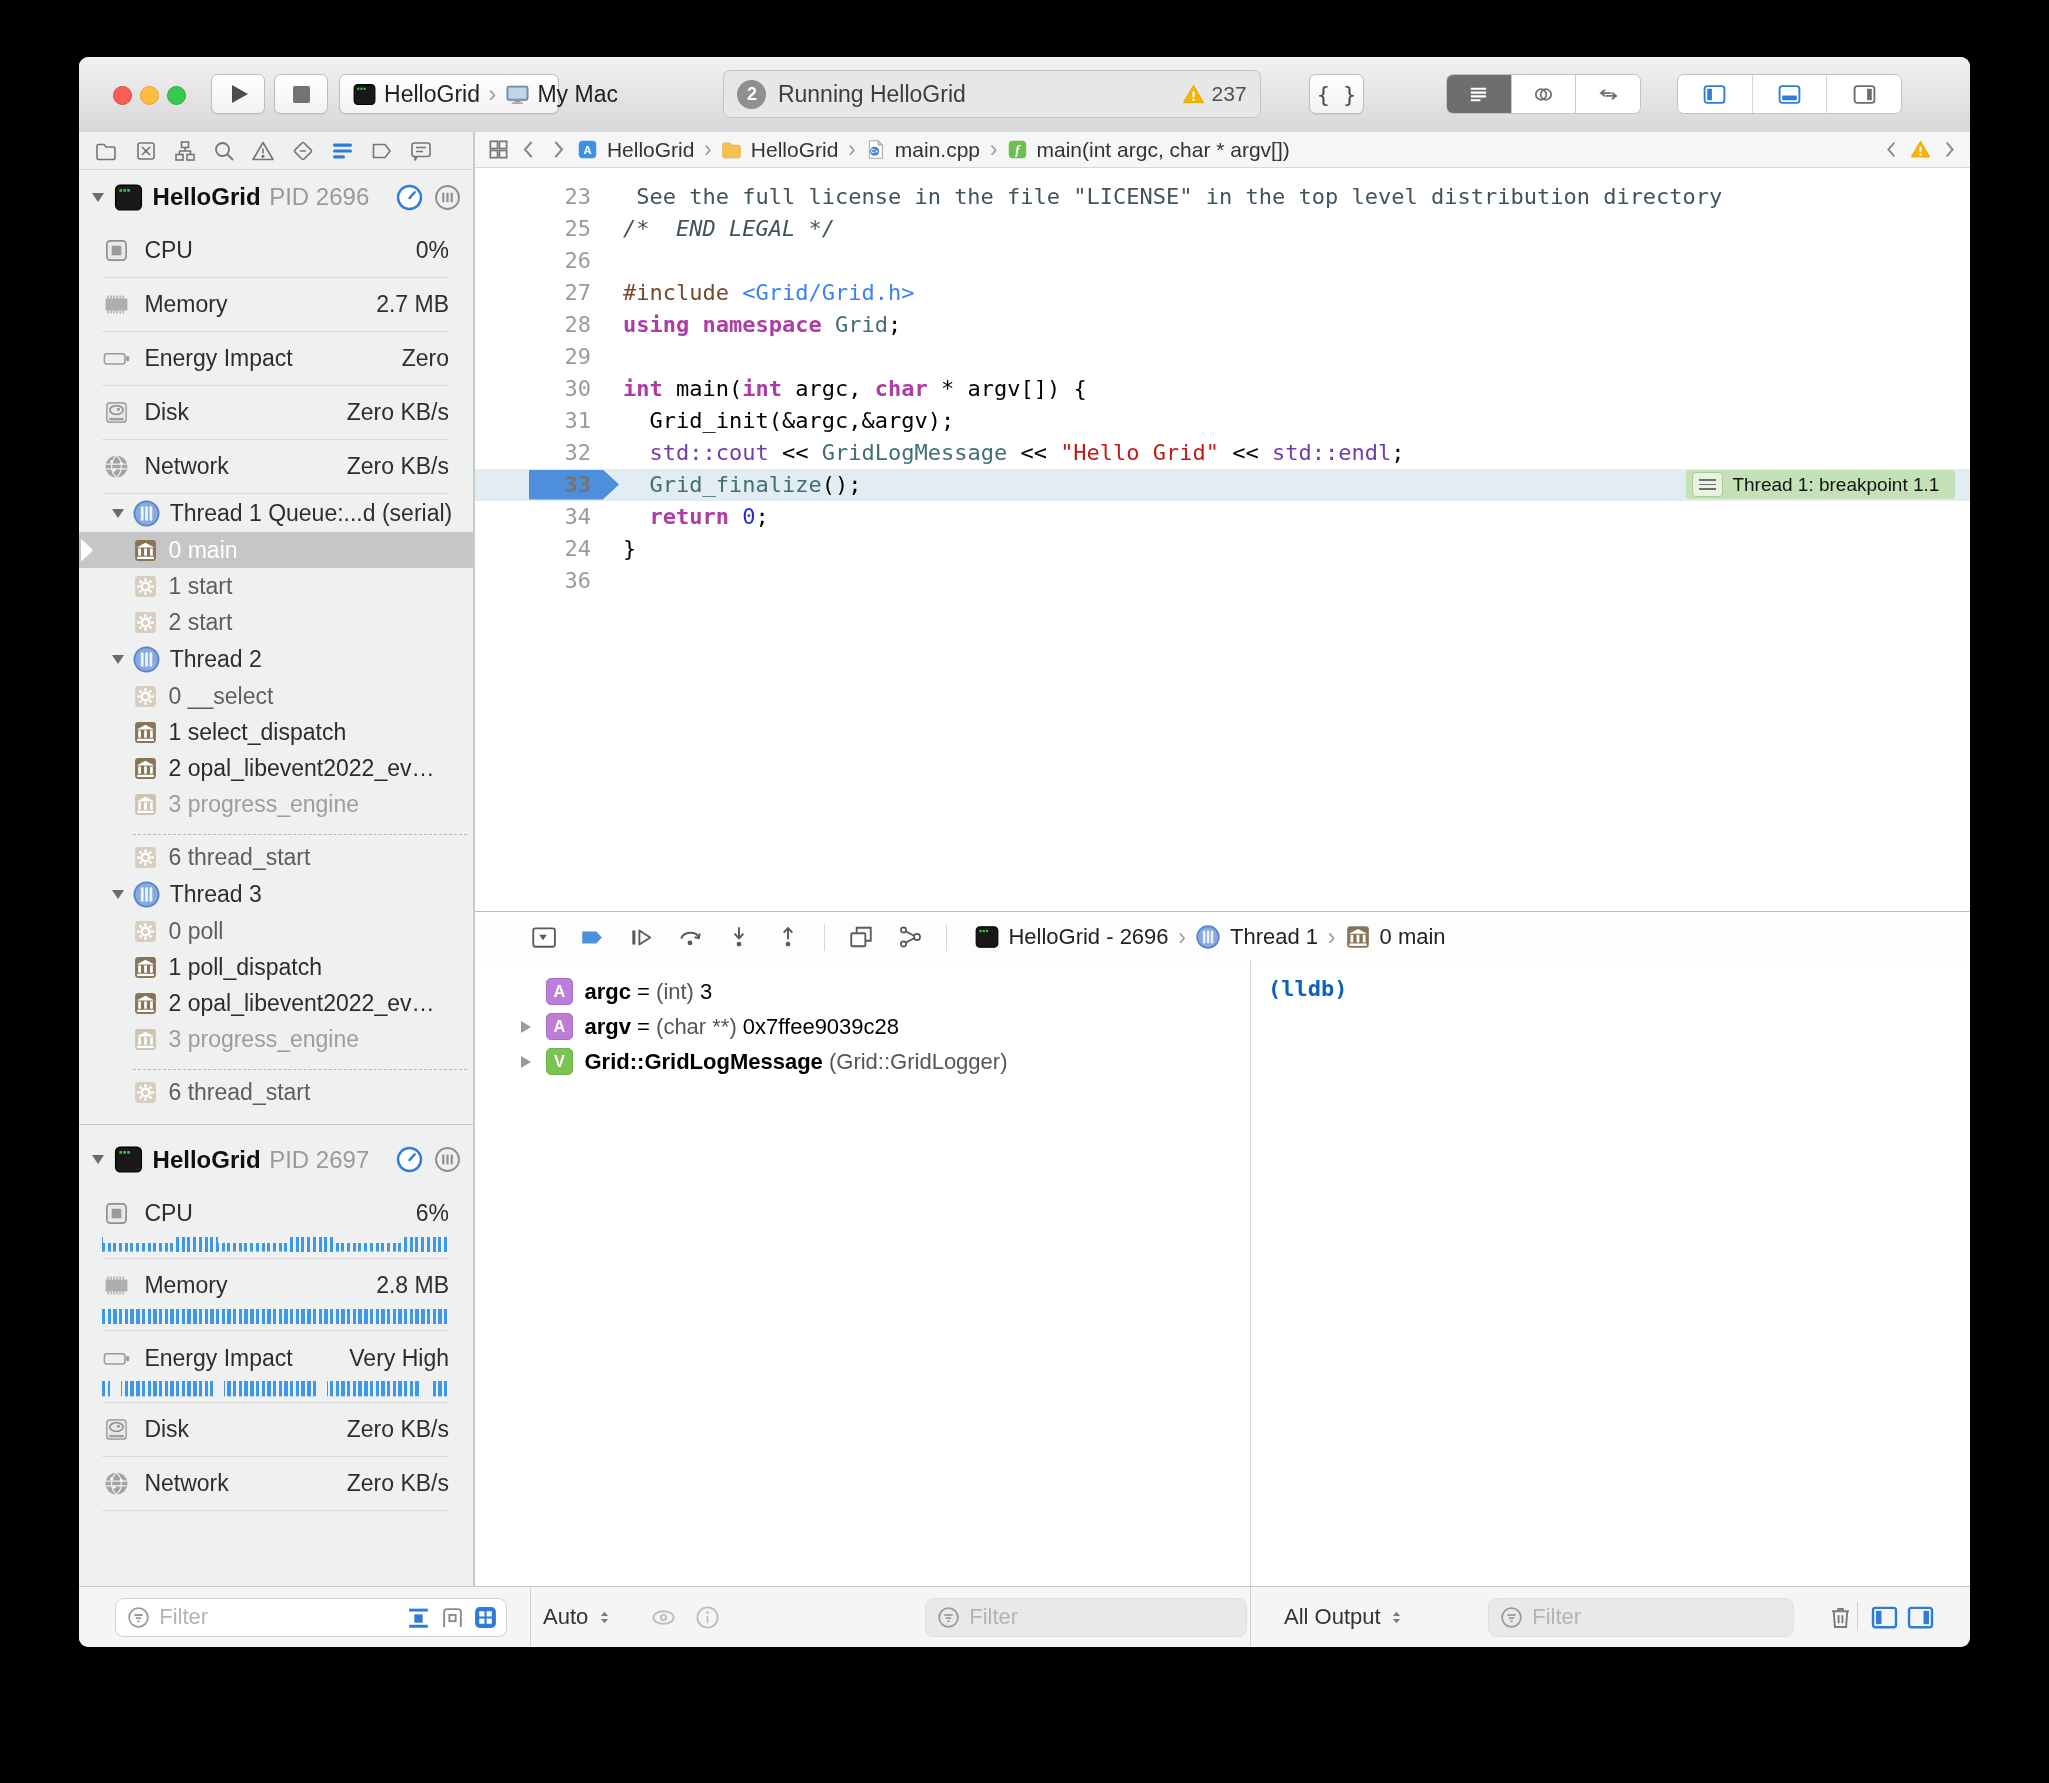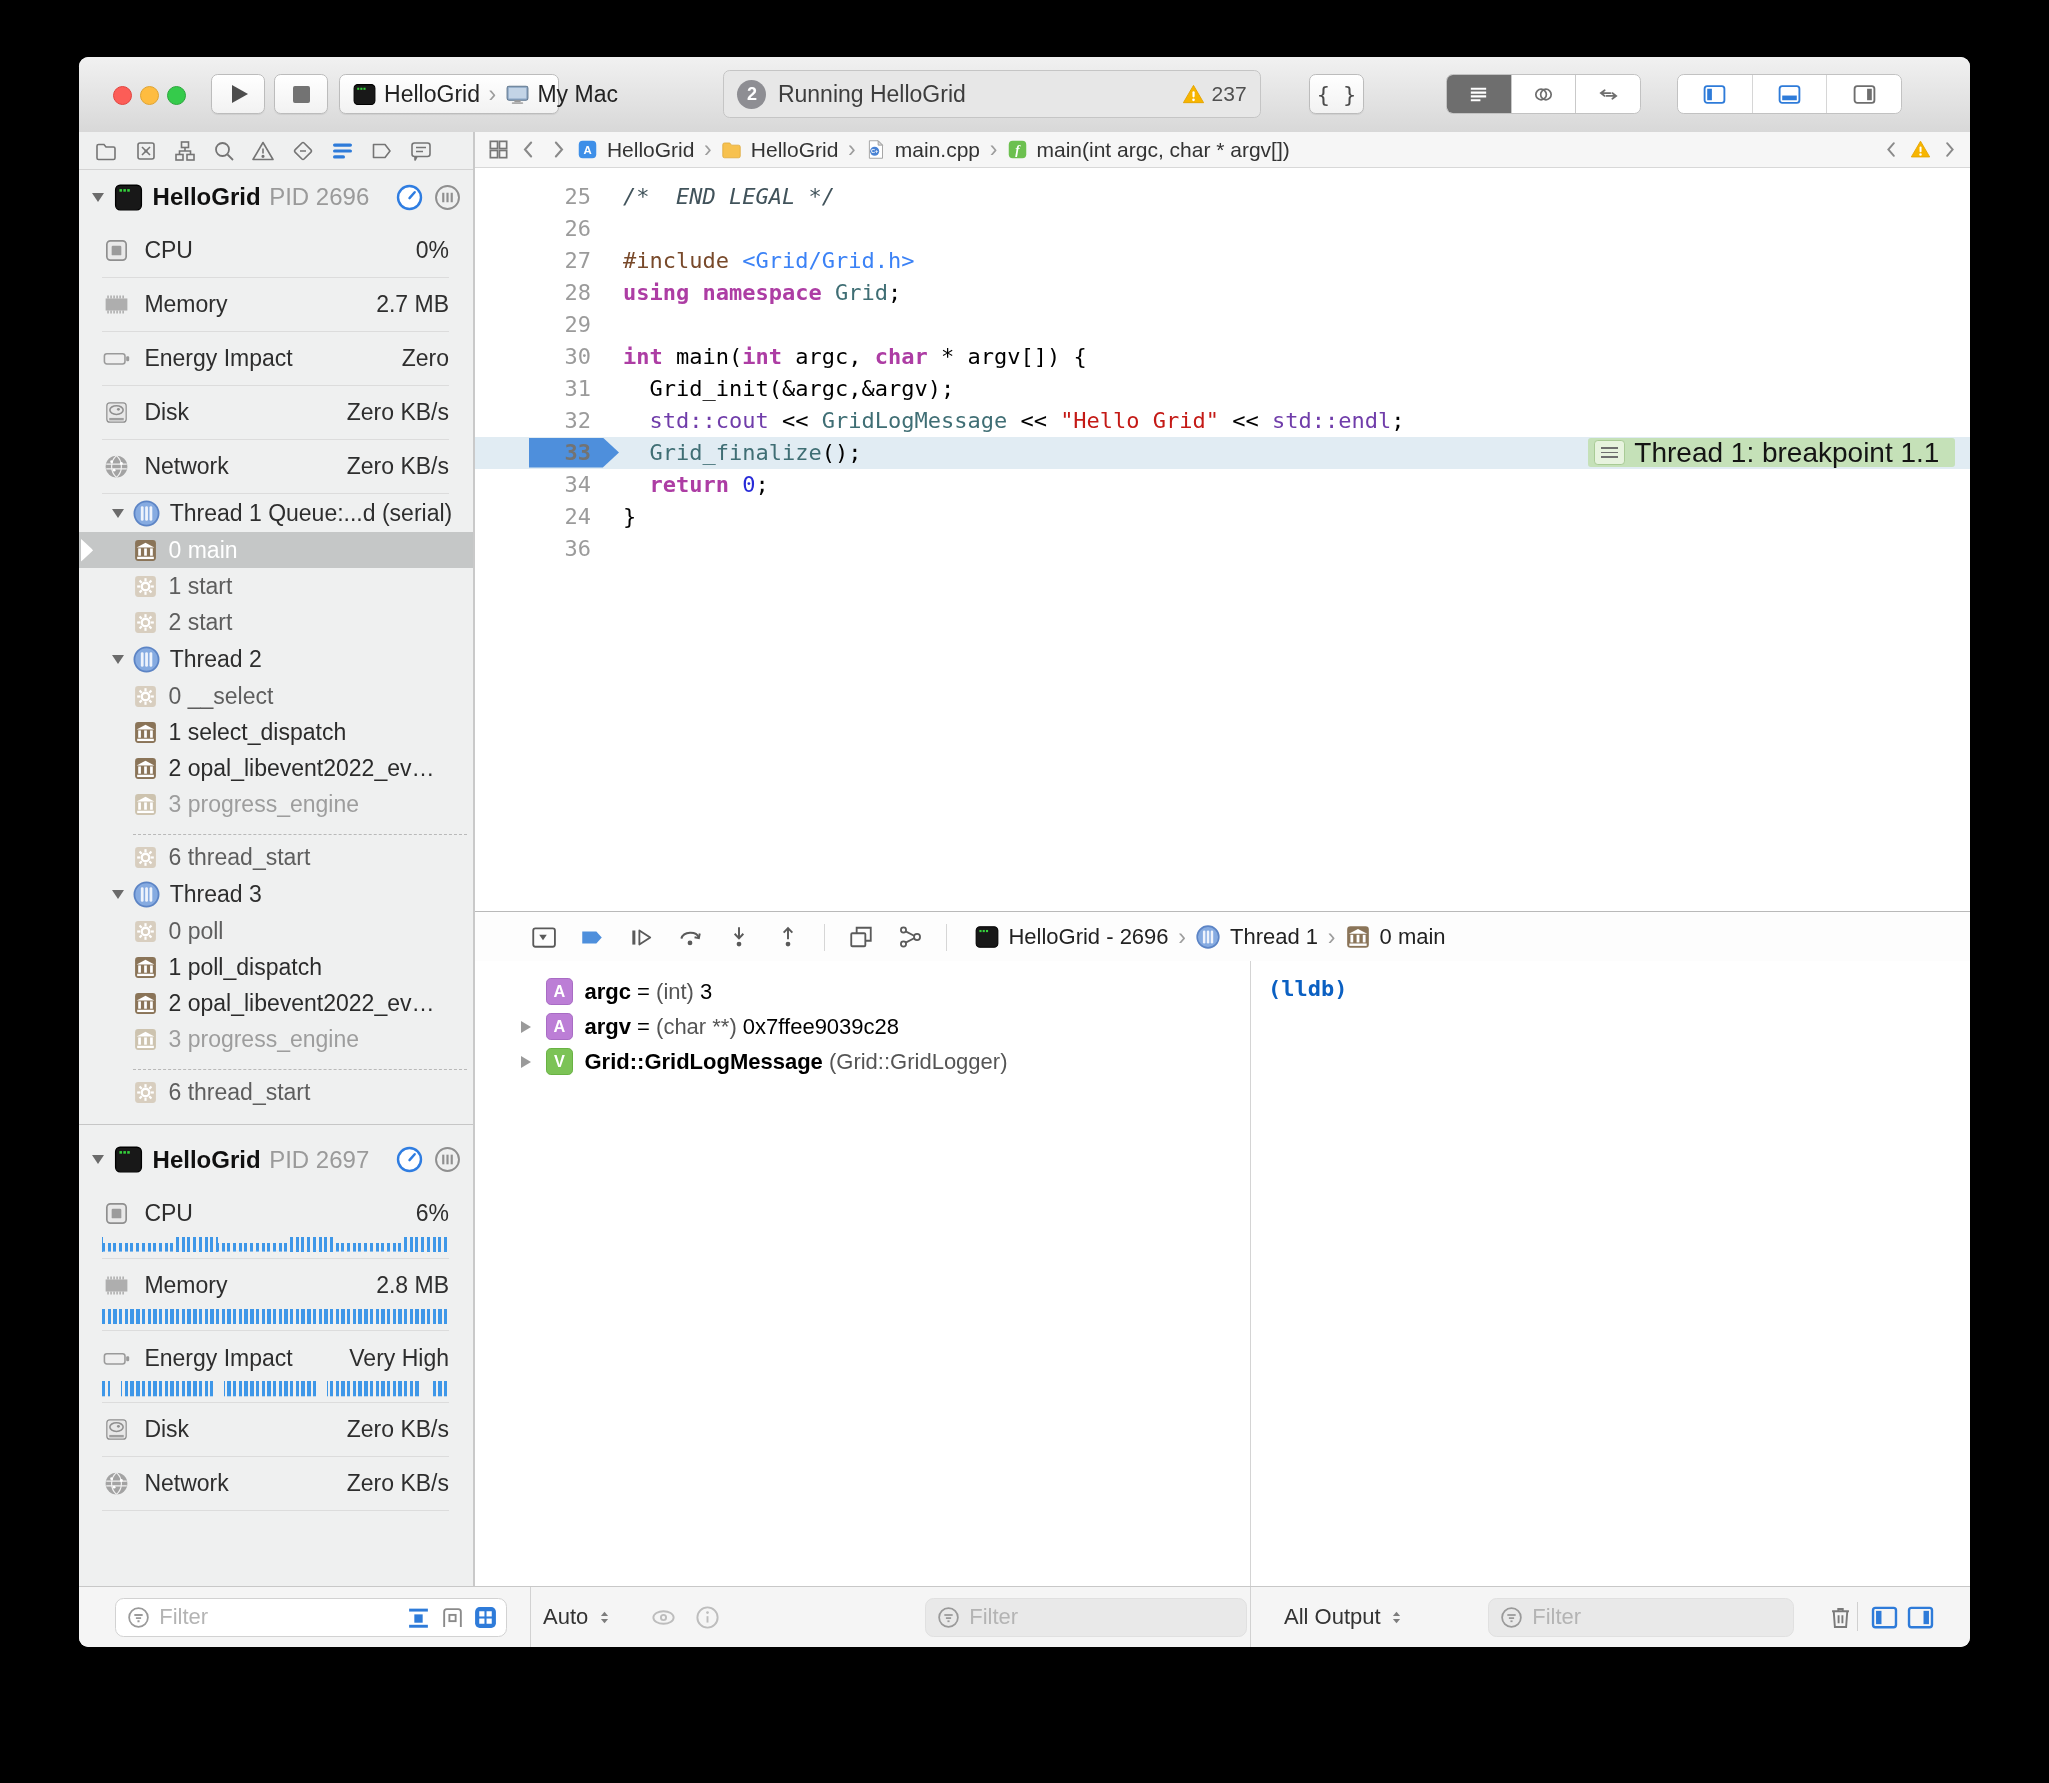--- a/index.html
+++ b/index.html
@@ -96,21 +96,21 @@
             font-family:"DejaVu Sans Mono",monospace;font-size:22px;padding-top:11.5px}
   .cl{position:relative;display:flex;height:32px;line-height:32px;white-space:pre}
   .cl.hl{background:#e1ecf3}
   .gut{width:116px;text-align:right;color:#9b9b9b;position:relative;z-index:2;flex:none}
   .cl.hl .gut{color:#737373;font-weight:bold}
   .src{padding-left:32px}
   .bp-arrow{position:absolute;left:54px;top:1px;bottom:1px;width:90px;background:#4e8fdc;
             clip-path:polygon(0 0,82% 0,100% 50%,82% 100%,0 100%);z-index:1}
   .bp-badge{position:absolute;right:15.3px;top:1.9px;bottom:1.9px;background:#c5e1b8;border-radius:2.9px;
             display:flex;align-items:center;gap:9.6px;padding:0 15.3px 0 5.7px;
-            font-family:"Liberation Sans",sans-serif;font-size:28px;color:#141414;z-index:3}
+            font-family:"Liberation Sans",sans-serif;font-size:19px;color:#141414;z-index:3}
   .bp-badge .bicon{width:29px;height:23px;background:#e7f3de;border:1px solid #a9cb96;border-radius:3.8px;
             display:flex;flex-direction:column;justify-content:center;gap:2.9px;align-items:center}
   .bp-badge .bicon i{display:block;width:17px;height:1.9px;background:#6f6f6f}
   .tk-c{color:#41535b}.tk-ci{color:#41535b;font-style:italic}.tk-pp{color:#78492a}
   .tk-hs{color:#3b82f6}.tk-kw{color:#ad3da4;font-weight:bold}.tk-ty{color:#3f6e74}
   .tk-std{color:#703daa}.tk-str{color:#c41a16}.tk-num{color:#272ad8}.tk-p{color:#000}
 
   
   .dbgbar{position:absolute;left:396px;top:854px;right:0;height:51px;background:#fdfdfd;
           border-top:1px solid #b9b9b9;display:flex;align-items:center;padding-left:55px;gap:23px;box-sizing:border-box}
@@ -891,20 +891,21 @@
         </svg>
       </span>
     <span class="ic" style="width: 19px; height: 19px;">
         <svg xmlns="http://www.w3.org/2000/svg" viewBox="0 0 24 24" width="100%" height="100%">
           <path d="M9,4 L16,12 L9,20" fill="none" stroke="#8a8a8a" stroke-width="2.4" stroke-linecap="round"></path>
         </svg>
       </span>
   </div>
 
   <div class="codearea">
+      <div class="cl"><div class="gut">23</div><span class="src"><span class="tk-c"> See the full license in the file "LICENSE" in the top level distribution directory</span></span></div>
       <div class="cl"><div class="gut">25</div><span class="src"><span class="tk-ci">/*  END LEGAL */</span></span></div>
       <div class="cl"><div class="gut">26</div><span class="src"></span></div>
       <div class="cl"><div class="gut">27</div><span class="src"><span class="tk-pp">#include</span><span class="tk-p"> </span><span class="tk-hs">&lt;Grid/Grid.h&gt;</span></span></div>
       <div class="cl"><div class="gut">28</div><span class="src"><span class="tk-kw">using</span><span class="tk-p"> </span><span class="tk-kw">namespace</span><span class="tk-p"> </span><span class="tk-ty">Grid</span><span class="tk-p">;</span></span></div>
       <div class="cl"><div class="gut">29</div><span class="src"></span></div>
       <div class="cl"><div class="gut">30</div><span class="src"><span class="tk-kw">int</span><span class="tk-p"> main(</span><span class="tk-kw">int</span><span class="tk-p"> argc, </span><span class="tk-kw">char</span><span class="tk-p"> * argv[]) {</span></span></div>
       <div class="cl"><div class="gut">31</div><span class="src"><span class="tk-p">  Grid_init(&amp;argc,&amp;argv);</span></span></div>
       <div class="cl"><div class="gut">32</div><span class="src"><span class="tk-p">  </span><span class="tk-std">std::cout</span><span class="tk-p"> &lt;&lt; </span><span class="tk-ty">GridLogMessage</span><span class="tk-p"> &lt;&lt; </span><span class="tk-str">"Hello Grid"</span><span class="tk-p"> &lt;&lt; </span><span class="tk-std">std::endl</span><span class="tk-p">;</span></span></div>
       <div class="cl hl"><div class="bp-arrow"></div><div class="gut">33</div><span class="src"><span class="tk-p">  </span><span class="tk-ty">Grid_finalize</span><span class="tk-p">();</span></span><div class="bp-badge"><span class="bicon"><i></i><i></i><i></i></span><span>Thread 1: breakpoint 1.1</span></div></div>
       <div class="cl"><div class="gut">34</div><span class="src"><span class="tk-p">  </span><span class="tk-kw">return</span><span class="tk-p"> </span><span class="tk-num">0</span><span class="tk-p">;</span></span></div>

